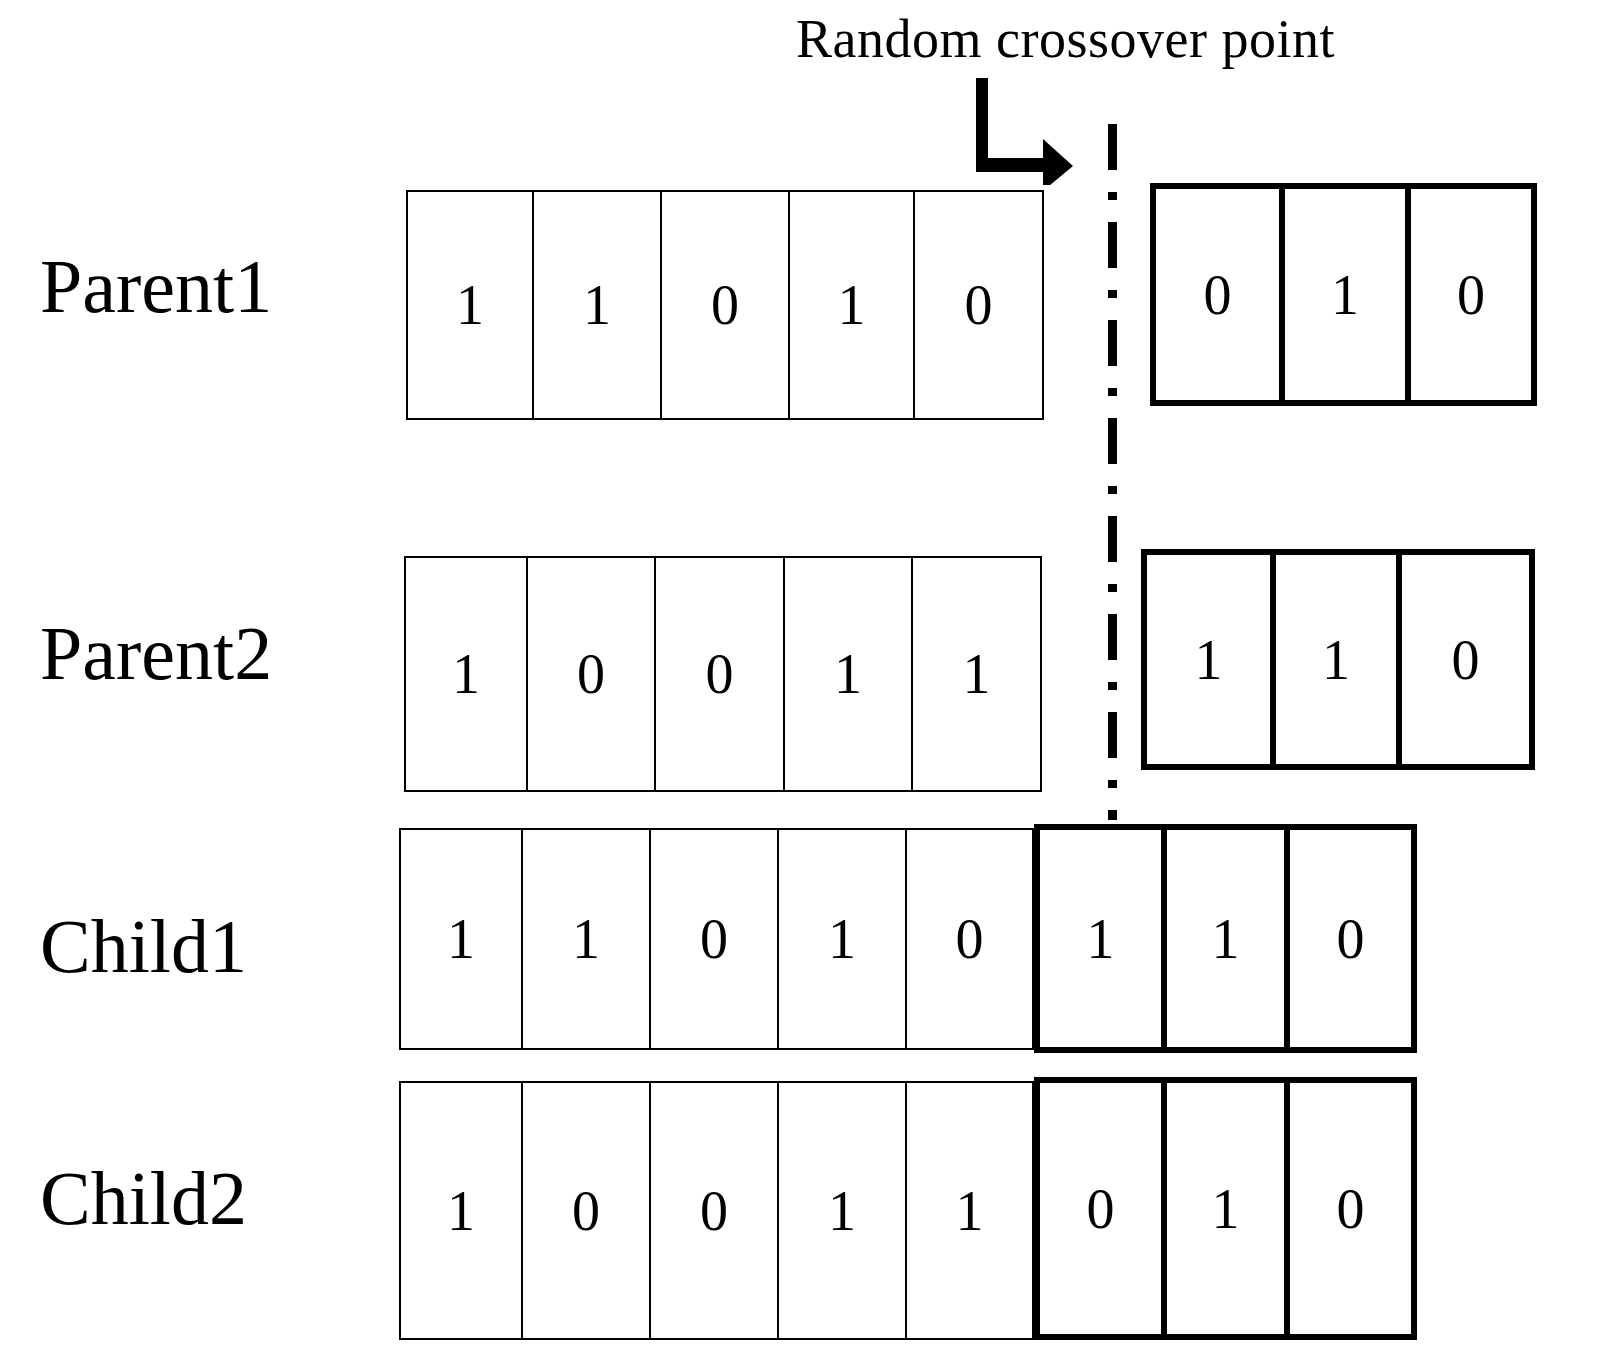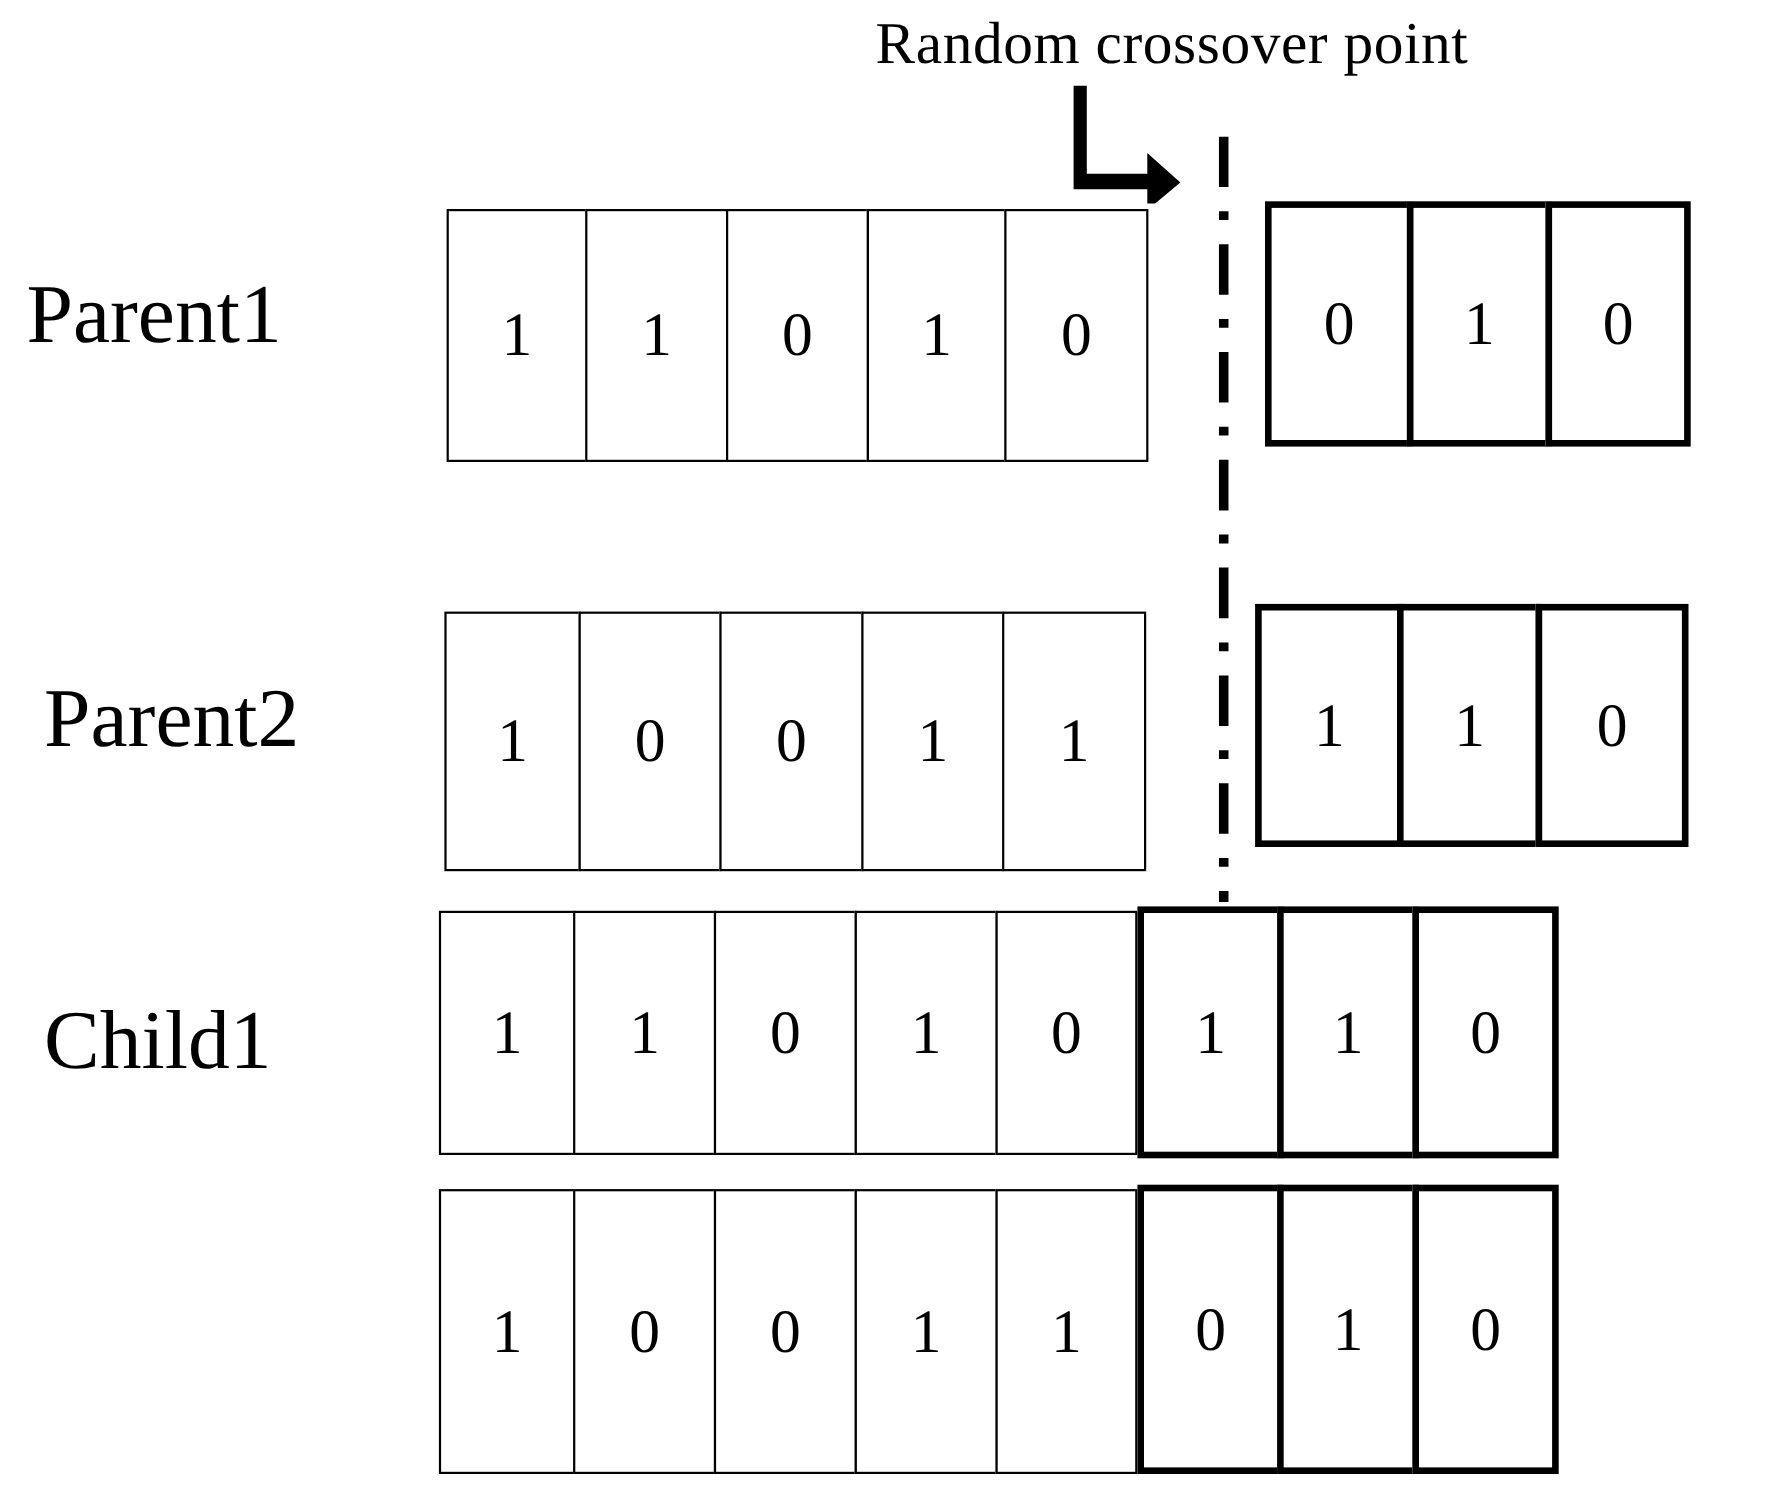--- a/index.html
+++ b/index.html
@@ -96,21 +96,21 @@
   <div class="annot-text">Random crossover point</div>
 
   <svg class="arrow-svg" viewBox="0 0 120 110">
     <path d="M 33 3 L 33 83 L 88 83 L 88 64 L 118 91 L 88 116 L 88 97 L 21 97 L 21 3 Z" fill="#000000"></path>
   </svg>
 
   <svg class="crossline" viewBox="0 0 9 696" preserveAspectRatio="none">
     <line x1="4.5" y1="0" x2="4.5" y2="696" stroke="#000000" stroke-width="9" stroke-dasharray="46 22 8 22" stroke-linecap="butt"></line>
   </svg>
 
-  <div class="row-label" style="left:24px; top:248px;">Parent1</div>
+  <div class="row-label" style="left:40px; top:248px;">Parent1</div>
 
   <div class="segment seg-thin" style="left:406px; top:190px;">
     <div class="cell" style="width:128px;height:230px;">1</div>
     <div class="cell" style="width:130px;height:230px;">1</div>
     <div class="cell" style="width:130px;height:230px;">0</div>
     <div class="cell" style="width:127px;height:230px;">1</div>
     <div class="cell" style="width:131px;height:230px;">0</div>
   </div>
 
   <div class="segment seg-thick" style="left:1150px; top:183px;">
@@ -144,20 +144,21 @@
     <div class="cell" style="width:130px;height:222px;">1</div>
     <div class="cell" style="width:129px;height:222px;">0</div>
   </div>
 
   <div class="segment seg-thick" style="left:1034px; top:824px;">
     <div class="cell" style="width:133px;height:229px;">1</div>
     <div class="cell" style="width:129px;height:229px;">1</div>
     <div class="cell" style="width:133px;height:229px;">0</div>
   </div>
 
+  <div class="row-label" style="left:40px; top:1160px;">Child2</div>
 
   <div class="segment seg-thin" style="left:399px; top:1081px;">
     <div class="cell" style="width:124px;height:259px;">1</div>
     <div class="cell" style="width:130px;height:259px;">0</div>
     <div class="cell" style="width:130px;height:259px;">0</div>
     <div class="cell" style="width:130px;height:259px;">1</div>
     <div class="cell" style="width:129px;height:259px;">1</div>
   </div>
 
   <div class="segment seg-thick" style="left:1034px; top:1077px;">

